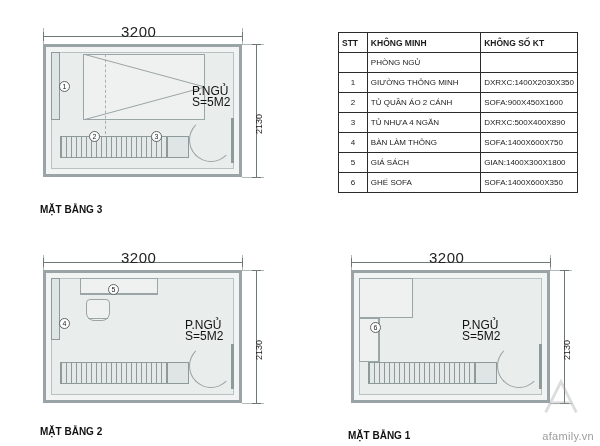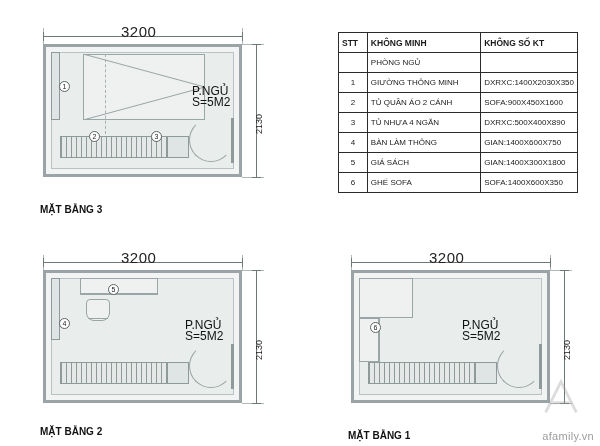--- a/index.html
+++ b/index.html
@@ -305,21 +305,21 @@
         <td class="col-spec">SOFA:900X450X1600</td>
       </tr>
       <tr>
         <td class="col-stt">3</td>
         <td class="col-space">TỦ NHỰA 4 NGĂN</td>
         <td class="col-spec">DXRXC:500X400X890</td>
       </tr>
       <tr>
         <td class="col-stt">4</td>
         <td class="col-space">BÀN LÀM THÔNG</td>
-        <td class="col-spec">GIAN:1400X600X750</td>
+        <td class="col-spec">SOFA:1400X600X750</td>
       </tr>
       <tr>
         <td class="col-stt">5</td>
         <td class="col-space">GIÁ SÁCH</td>
         <td class="col-spec">GIAN:1400X300X1800</td>
       </tr>
       <tr>
         <td class="col-stt">6</td>
         <td class="col-space">GHẾ SOFA</td>
         <td class="col-spec">SOFA:1400X600X350</td>

